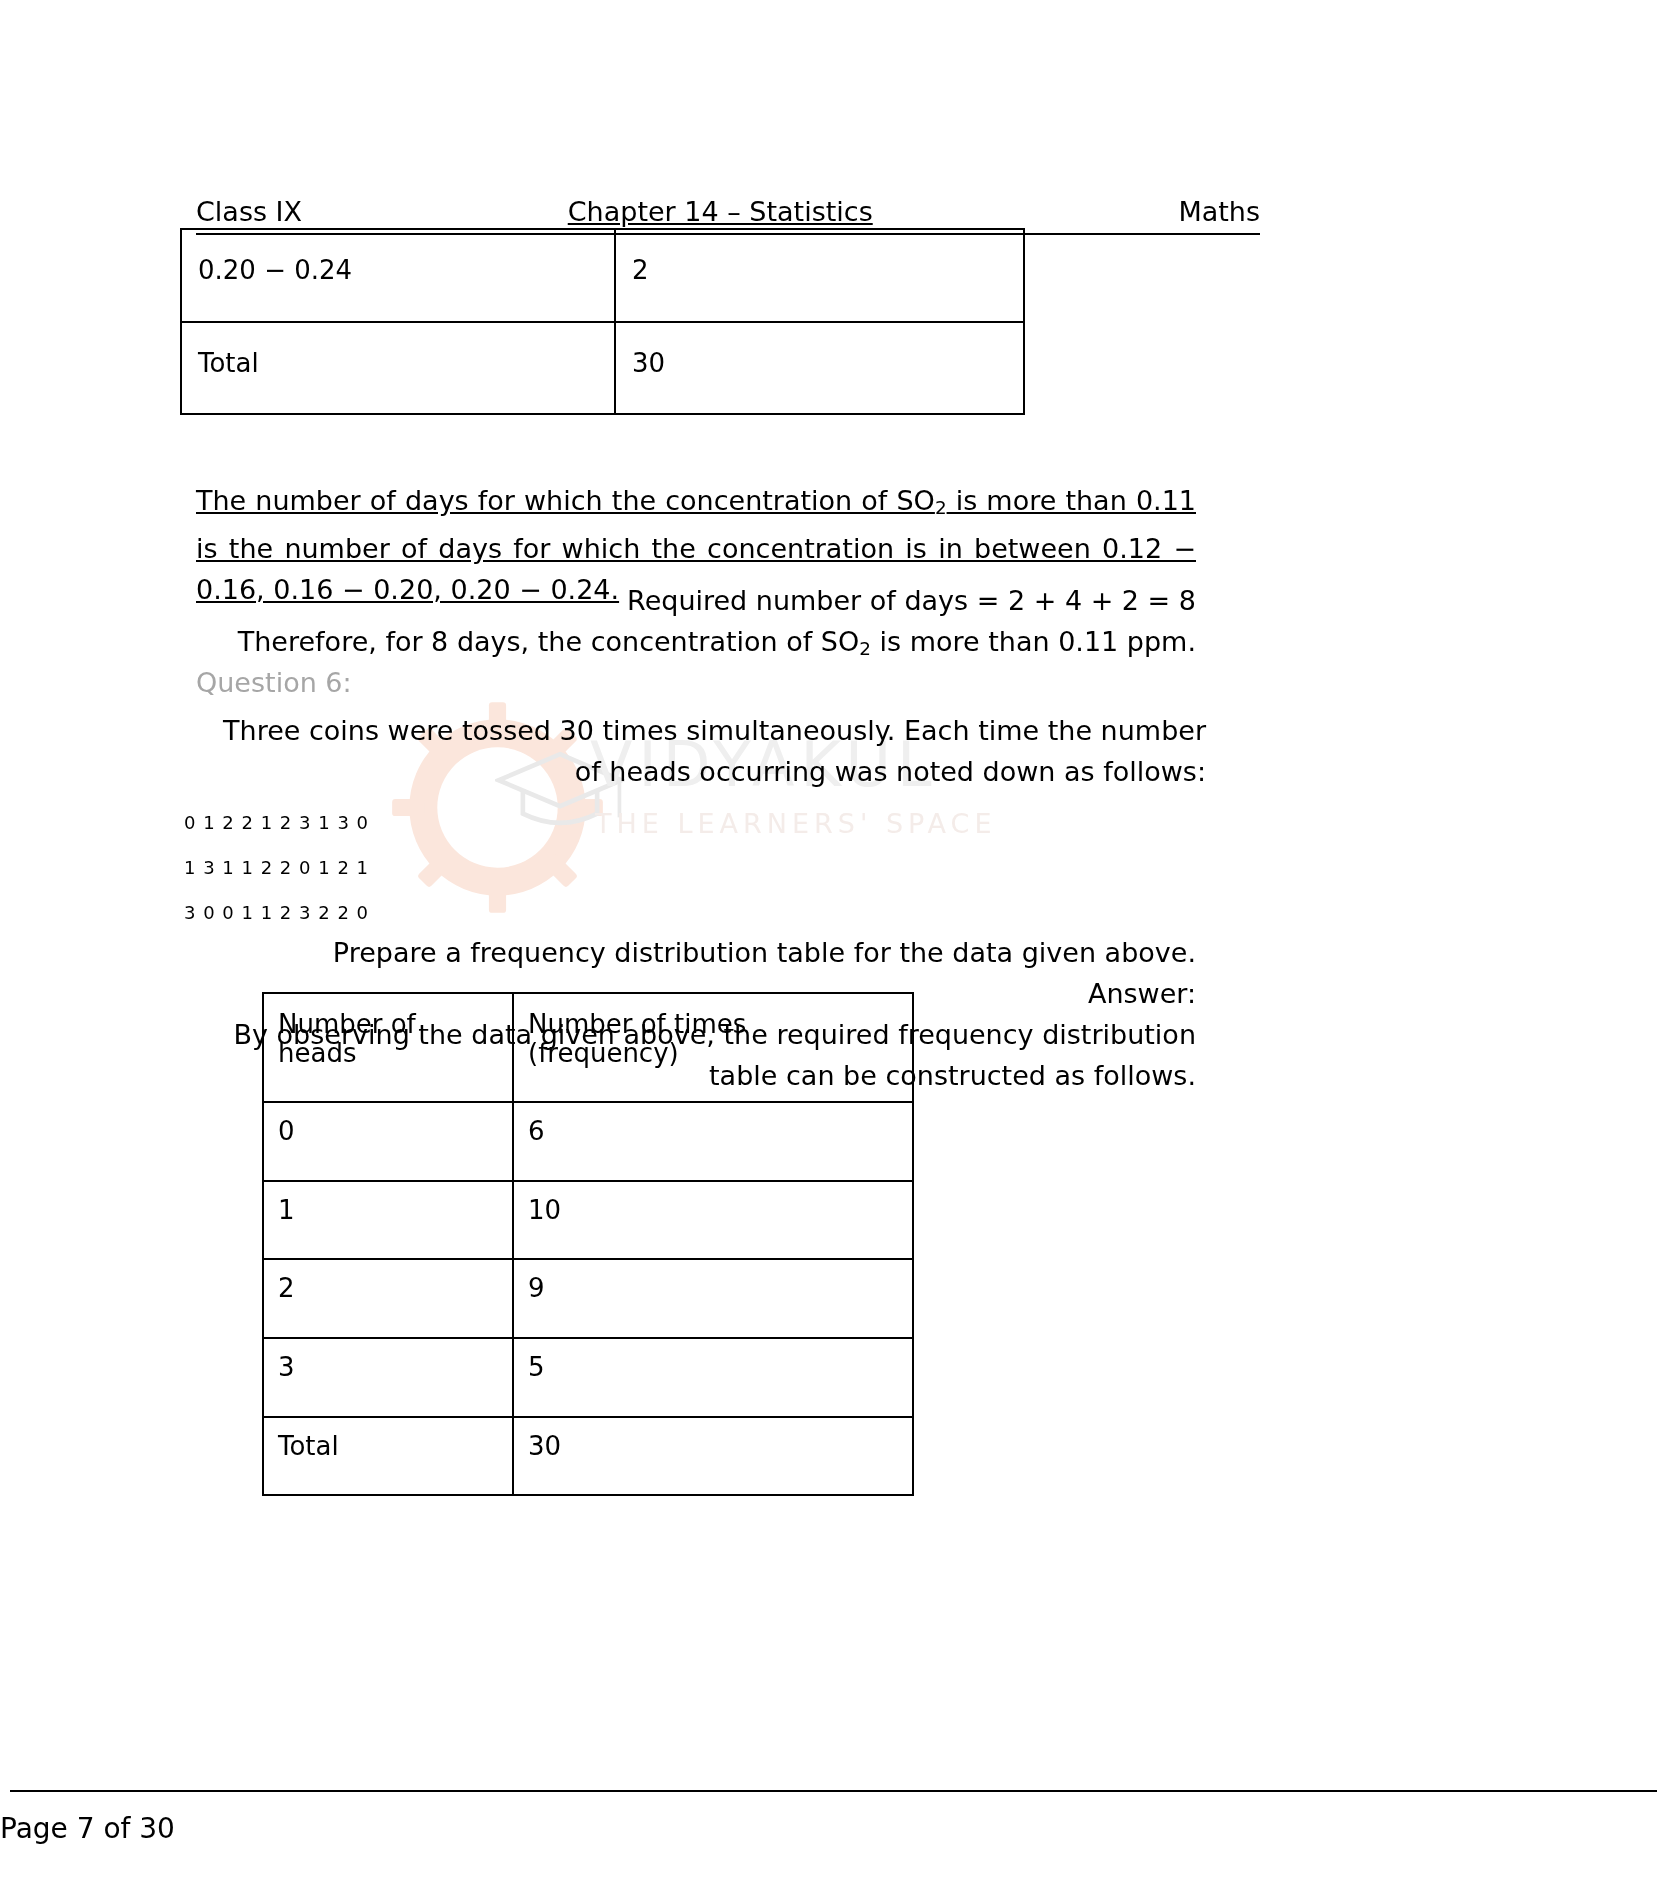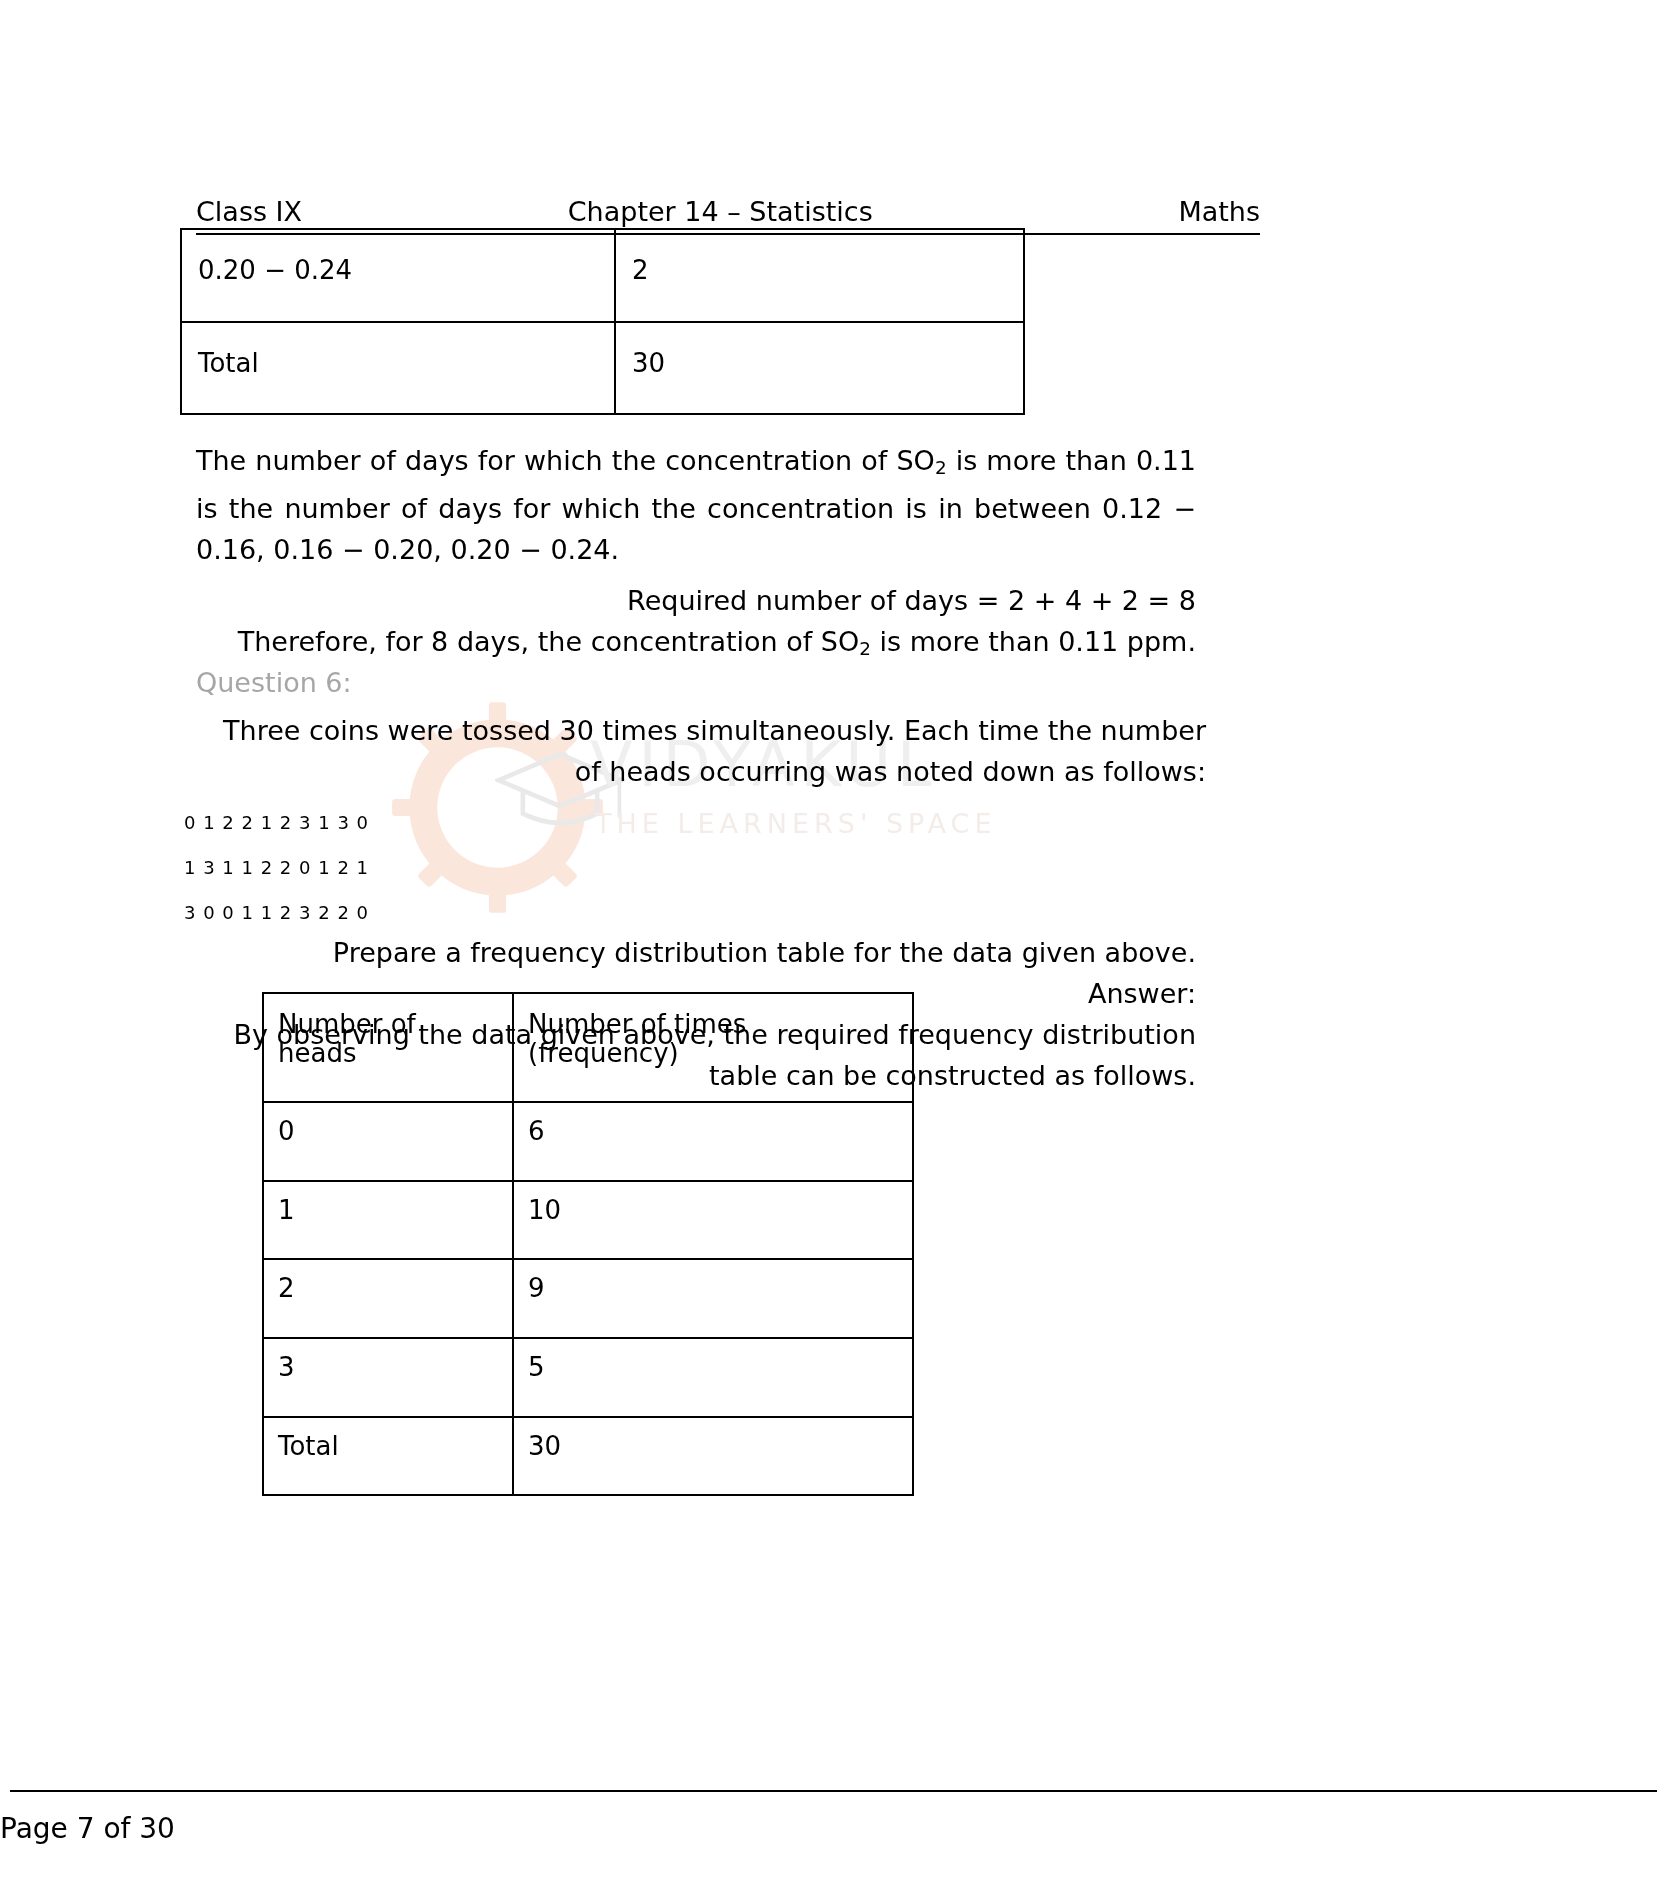--- a/index.html
+++ b/index.html
@@ -76,21 +76,21 @@
     top: 196px;
     width: 1064px;
     display: flex;
     align-items: baseline;
     justify-content: space-between;
     font-size: 27px;
     border-bottom: 2.5px solid #000;
     padding-bottom: 6px;
   }
   .doc-header .h-left   { flex: 0 0 auto; }
-  .doc-header .h-center { flex: 1 1 auto; text-align: center; margin-left: -40px; }
+  .doc-header .h-center { flex: 1 1 auto; text-align: center; margin-left: -40px; text-decoration: underline; }
   .doc-header .h-right  { flex: 0 0 auto; }
 
   
   .tbl {
     position: absolute;
     border-collapse: collapse;
     font-size: 26px;
   }
   .tbl td {
     border: 2.5px solid #000;
@@ -207,21 +207,21 @@
         <td class="c1">0.20 − 0.24</td>
         <td class="c2">2</td>
       </tr>
       <tr>
         <td class="c1">Total</td>
         <td class="c2">30</td>
       </tr>
     </tbody>
       </table>
 
-    <div class="para" style="top:440px;">
+    <div class="para" style="top:480px;text-decoration:underline;">
       <span>The number of days for which the concentration of SO</span><sub>2</sub><span> is more than 0.11 is the number of days for which the concentration is in between 0.12 − 0.16, 0.16 − 0.20, 0.20 − 0.24.</span>
     </div>
 
     <div class="para nojust" style="top:580px;">Required number of days = 2 + 4 + 2 = 8</div>
 
     <div class="para nojust" style="top:621px;">
       <span>Therefore, for 8 days, the concentration of SO</span><sub>2</sub><span> is more than 0.11 ppm.</span>
     </div>
 
     <div class="q-label" style="top:662px;">Question 6:</div>

